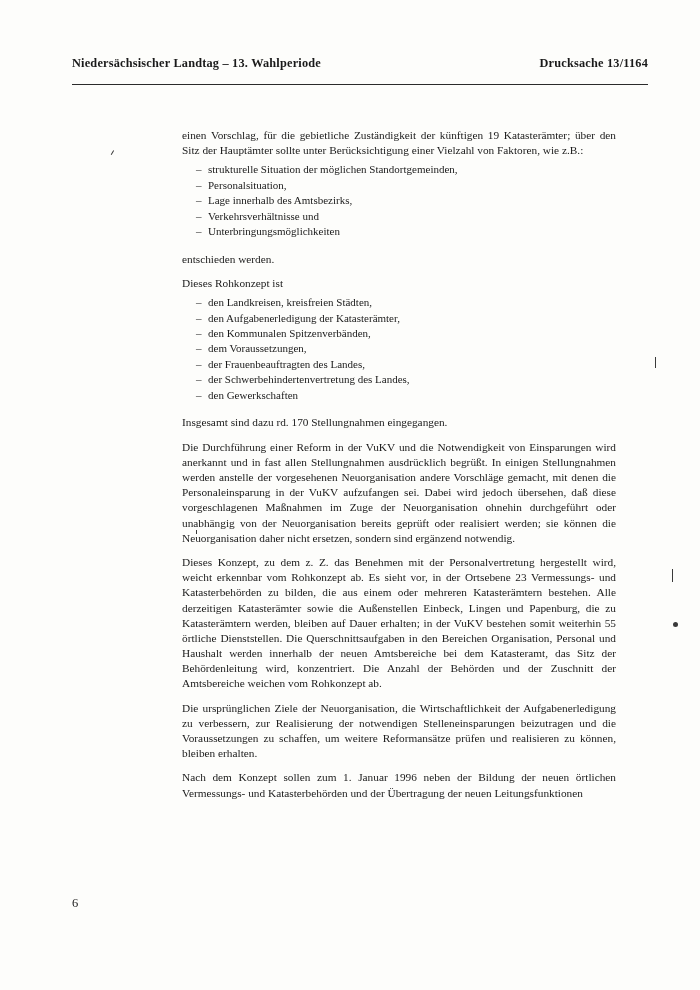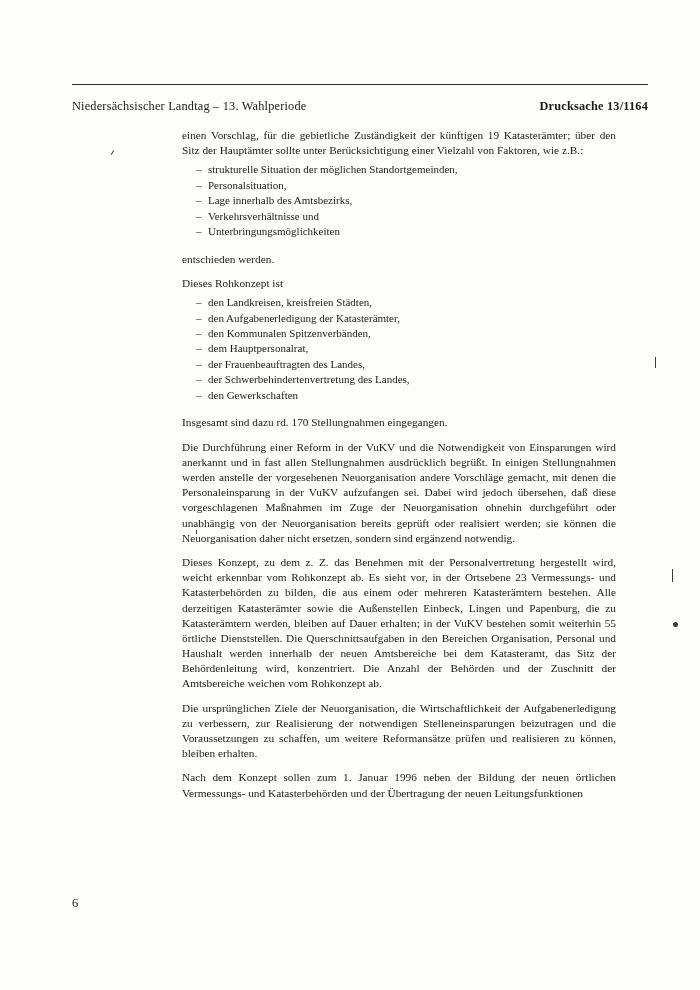--- a/index.html
+++ b/index.html
@@ -26,22 +26,21 @@
     left: 72px;
     right: 52px;
     display: flex;
     justify-content: space-between;
     align-items: baseline;
     font-size: 12.3px;
     letter-spacing: 0.2px;
   }
   .header-left {
     font-family: "Liberation Serif", serif;
-    font-weight: 400;
-    margin-top: 43px;
+    font-weight: 700;
   }
   .header-right {
     font-family: "Liberation Serif", serif;
     font-weight: 700;
     font-size: 12.3px;
   }
   .rule {
     position: absolute;
     top: 84px;
     left: 72px;
@@ -164,21 +163,21 @@
     <div class="spacer-sm"></div>
 
     <p>entschieden werden.</p>
 
     <p class="tight">Dieses Rohkonzept ist</p>
 
     <ul class="dashlist">
       <li>den Landkreisen, kreisfreien Städten,</li>
       <li>den Aufgabenerledigung der Katasterämter,</li>
       <li>den Kommunalen Spitzenverbänden,</li>
-      <li>dem Hauptpersonalrat,</li>
+      <li>dem Voraussetzungen,</li>
       <li>der Frauenbeauftragten des Landes,</li>
       <li>der Schwerbehindertenvertretung des Landes,</li>
       <li>den Gewerkschaften</li>
     </ul>
 
     <div class="spacer-sm"></div>
 
 
     <p>Insgesamt sind dazu rd. 170 Stellungnahmen eingegangen.</p>
 

